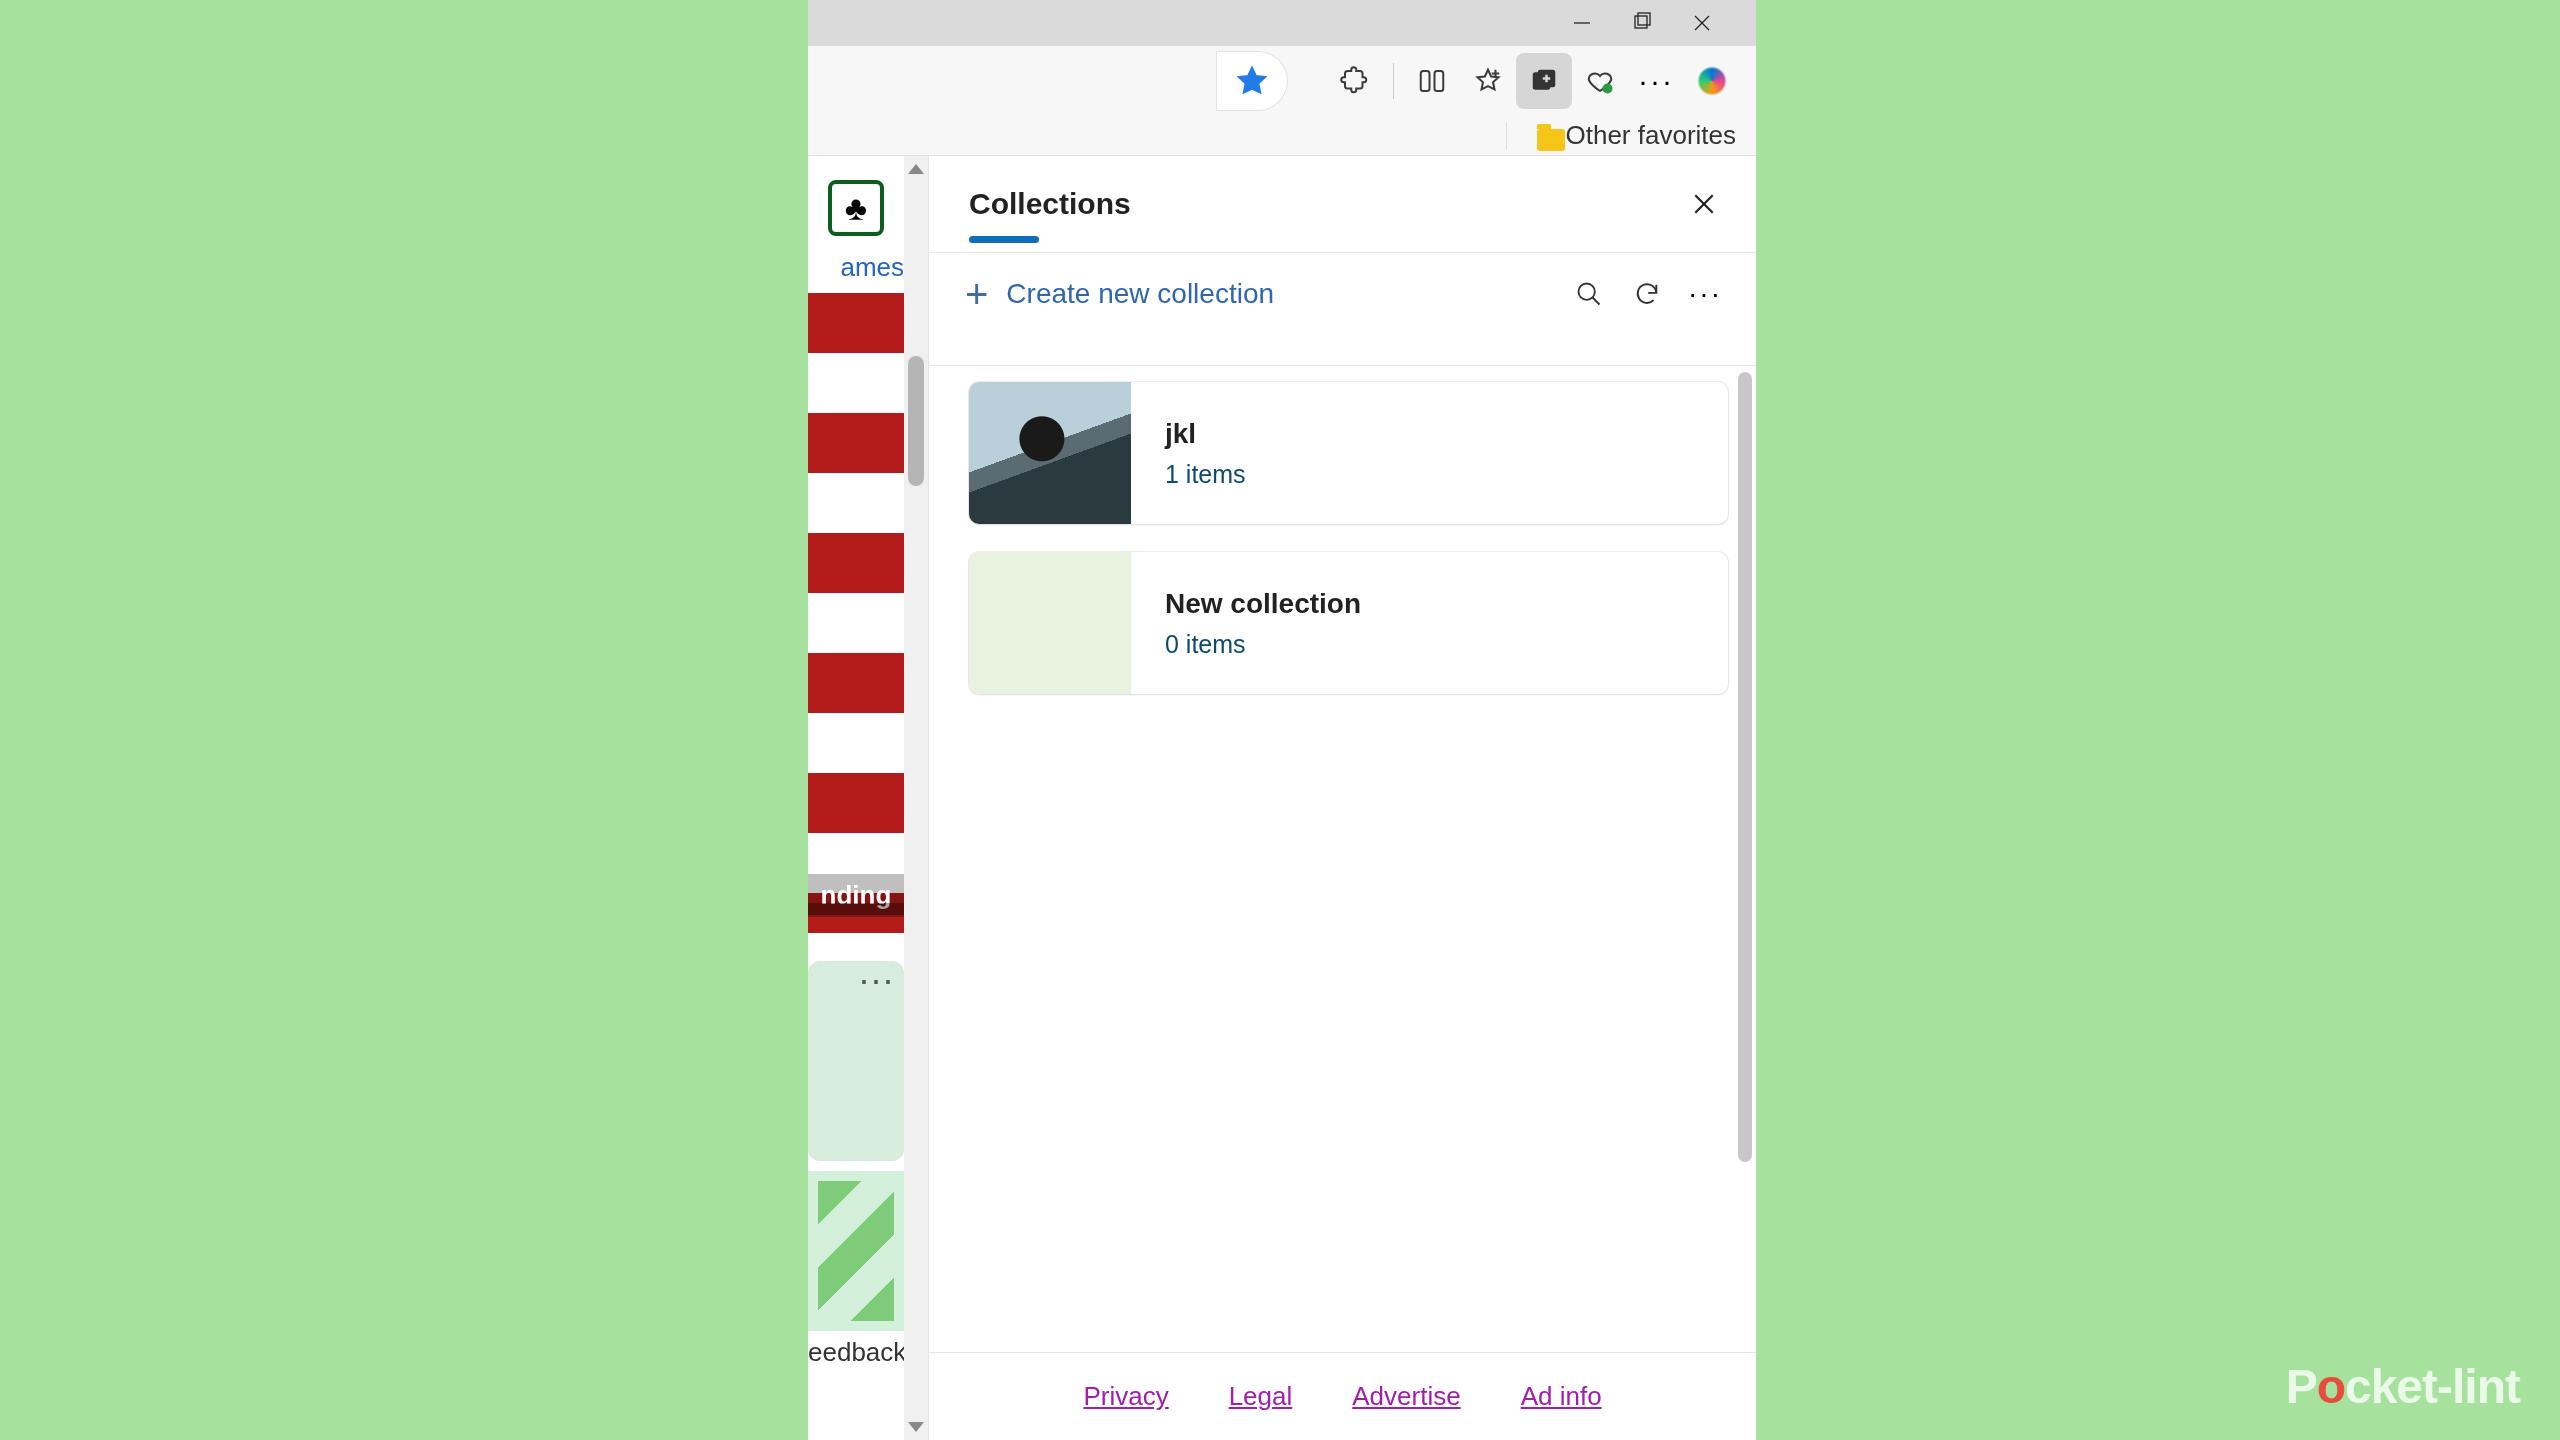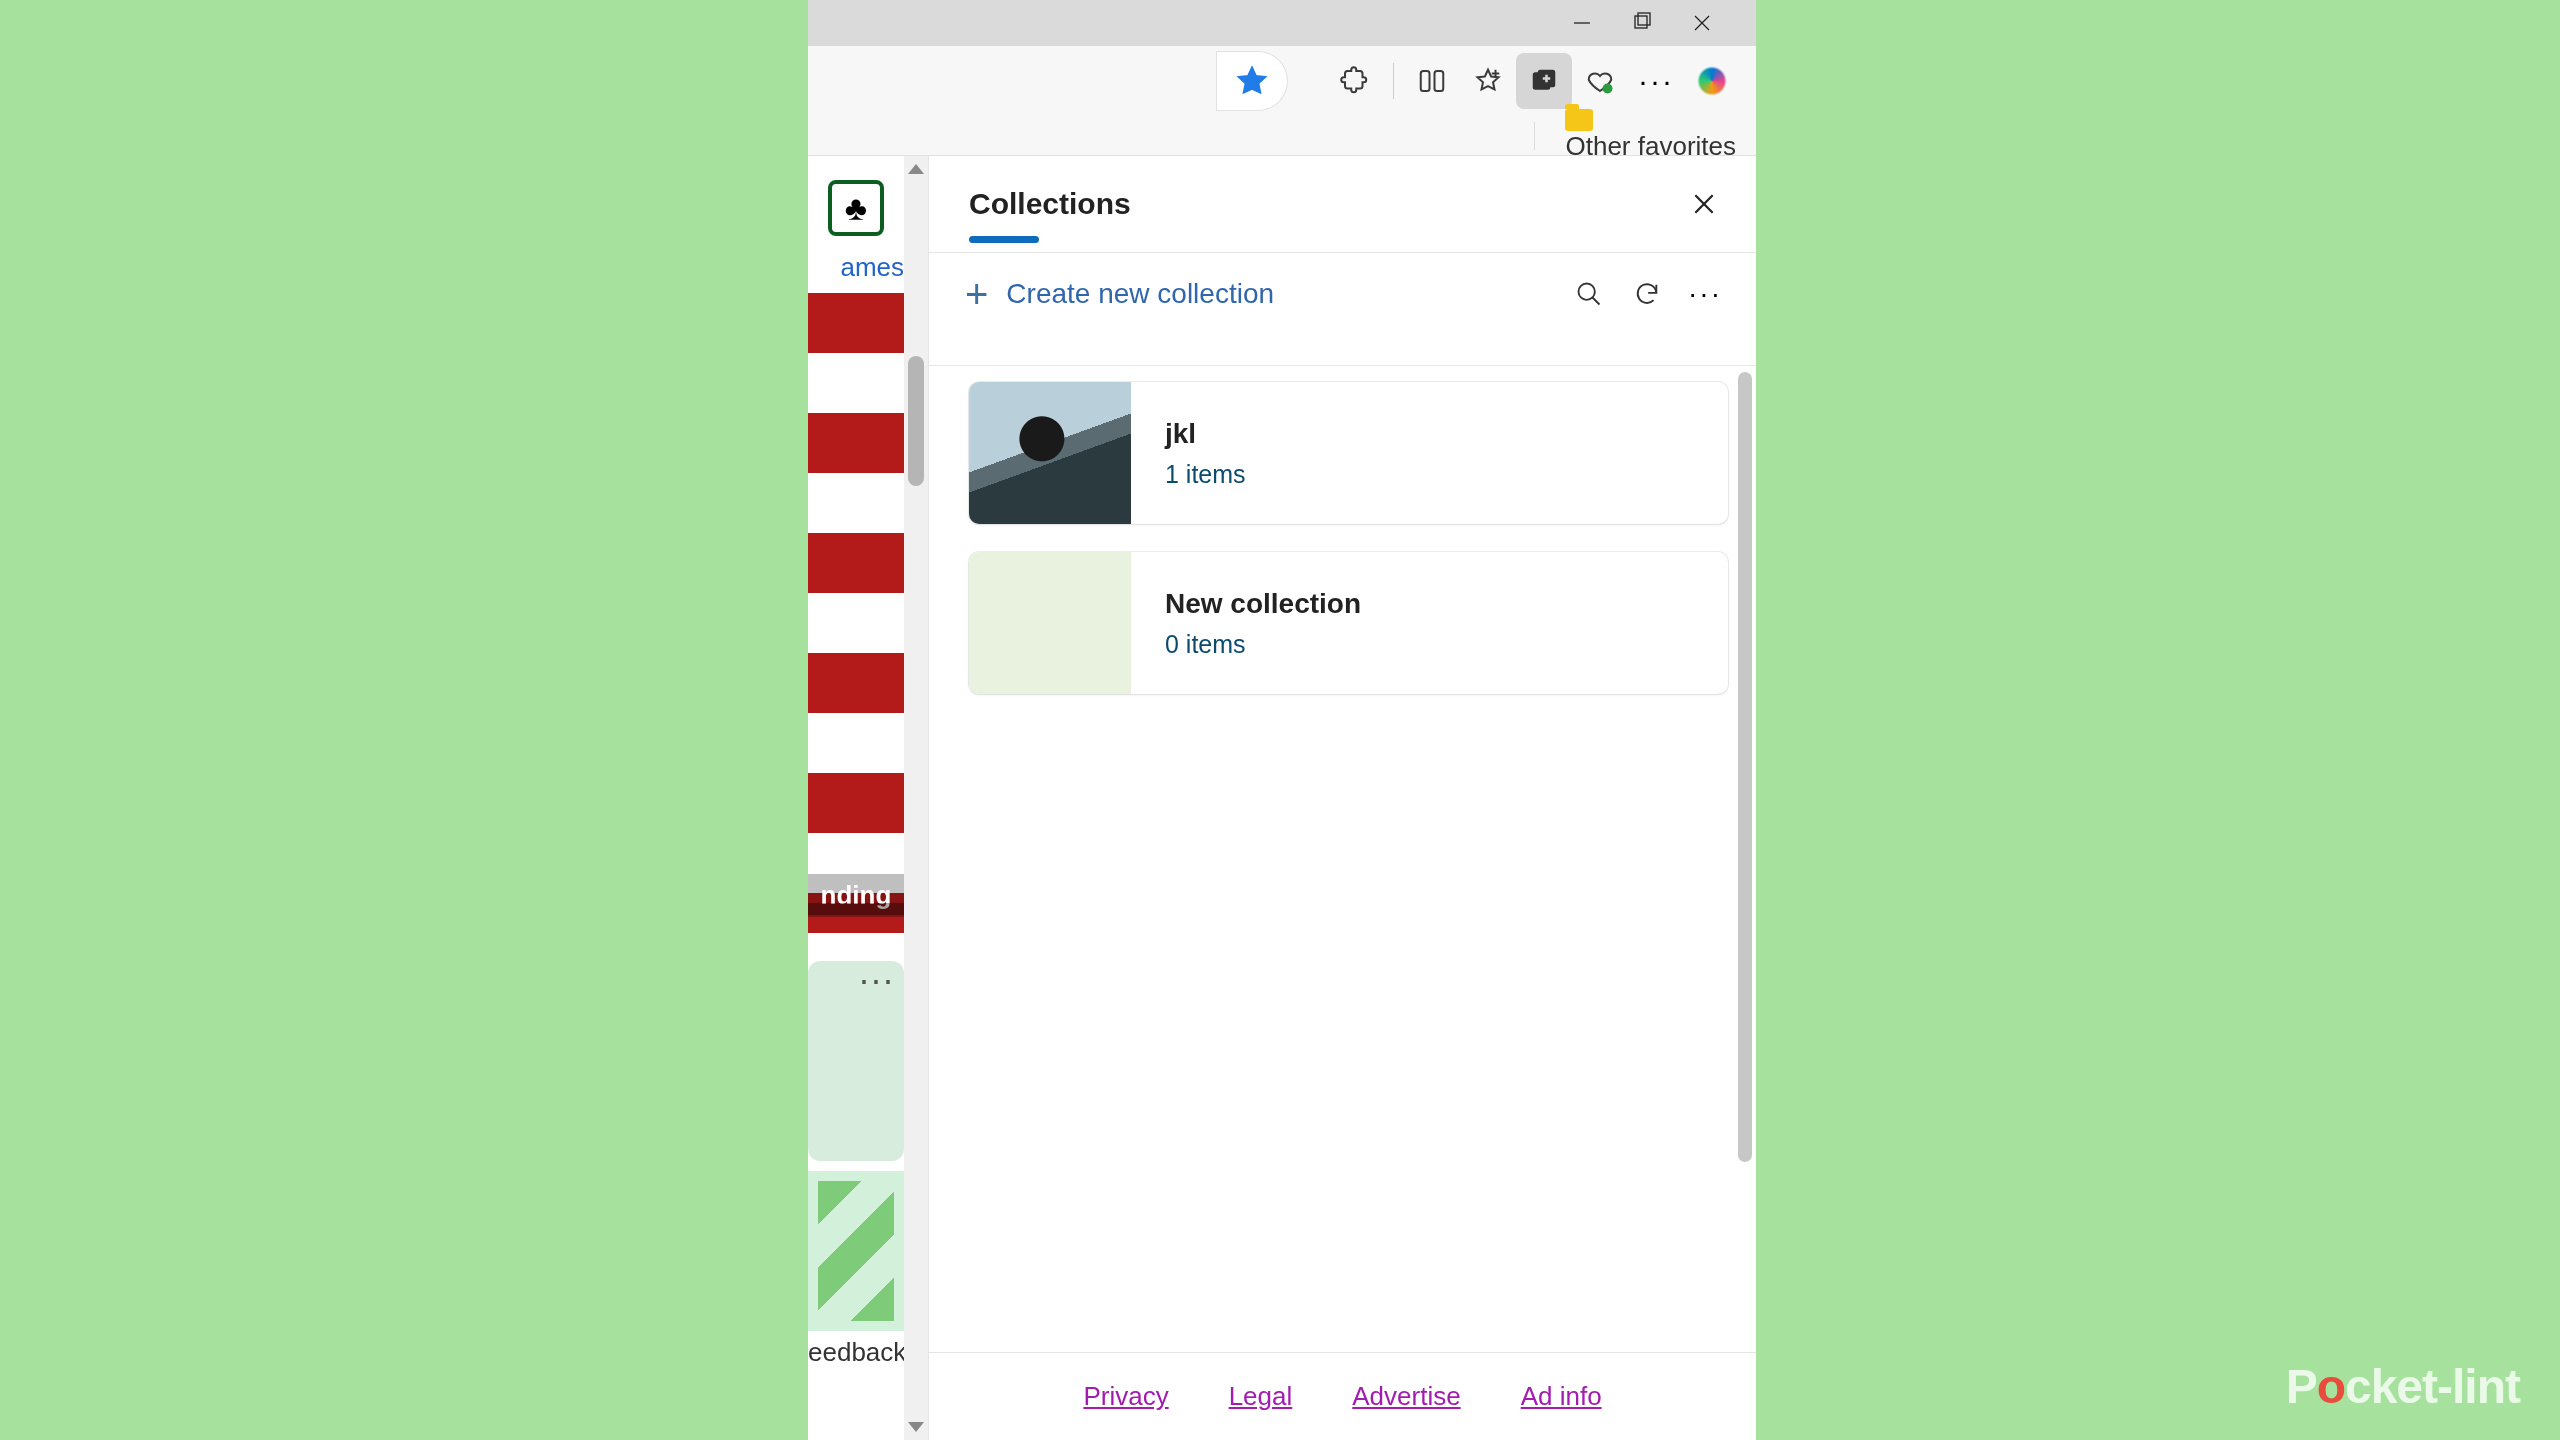--- a/index.html
+++ b/index.html
@@ -74,21 +74,21 @@
 
   
   .fav-bar {
     width:100%; height:40px;
     background:#f7f7f7;
     display:flex; align-items:center; justify-content:flex-end;
     padding-right:20px;
     font-size:26px;
     border-bottom:1px solid #e0e0e0;
   }
-  .fav-folder { display:flex; align-items:flex-start; cursor:pointer;flex-direction:column;}
+  .fav-folder { display:flex; align-items:flex-end; cursor:pointer;}
   .folder-icon { width:28px;height:22px;background:#f5c518;border-radius:3px; position:relative;}
   .folder-icon::before{content:"";position:absolute;top:-5px;left:0;width:14px;height:5px;background:#f5c518;border-radius:2px 2px 0 0;}
   .fav-txt {color:#333;}
   .fav-sep { width:1px; height:28px; background:#ddd; margin-right:30px;}
 
   
   .content-row {
     display:flex;
     width:100%;
     height: calc(1440px - 46px - 70px - 40px); 

